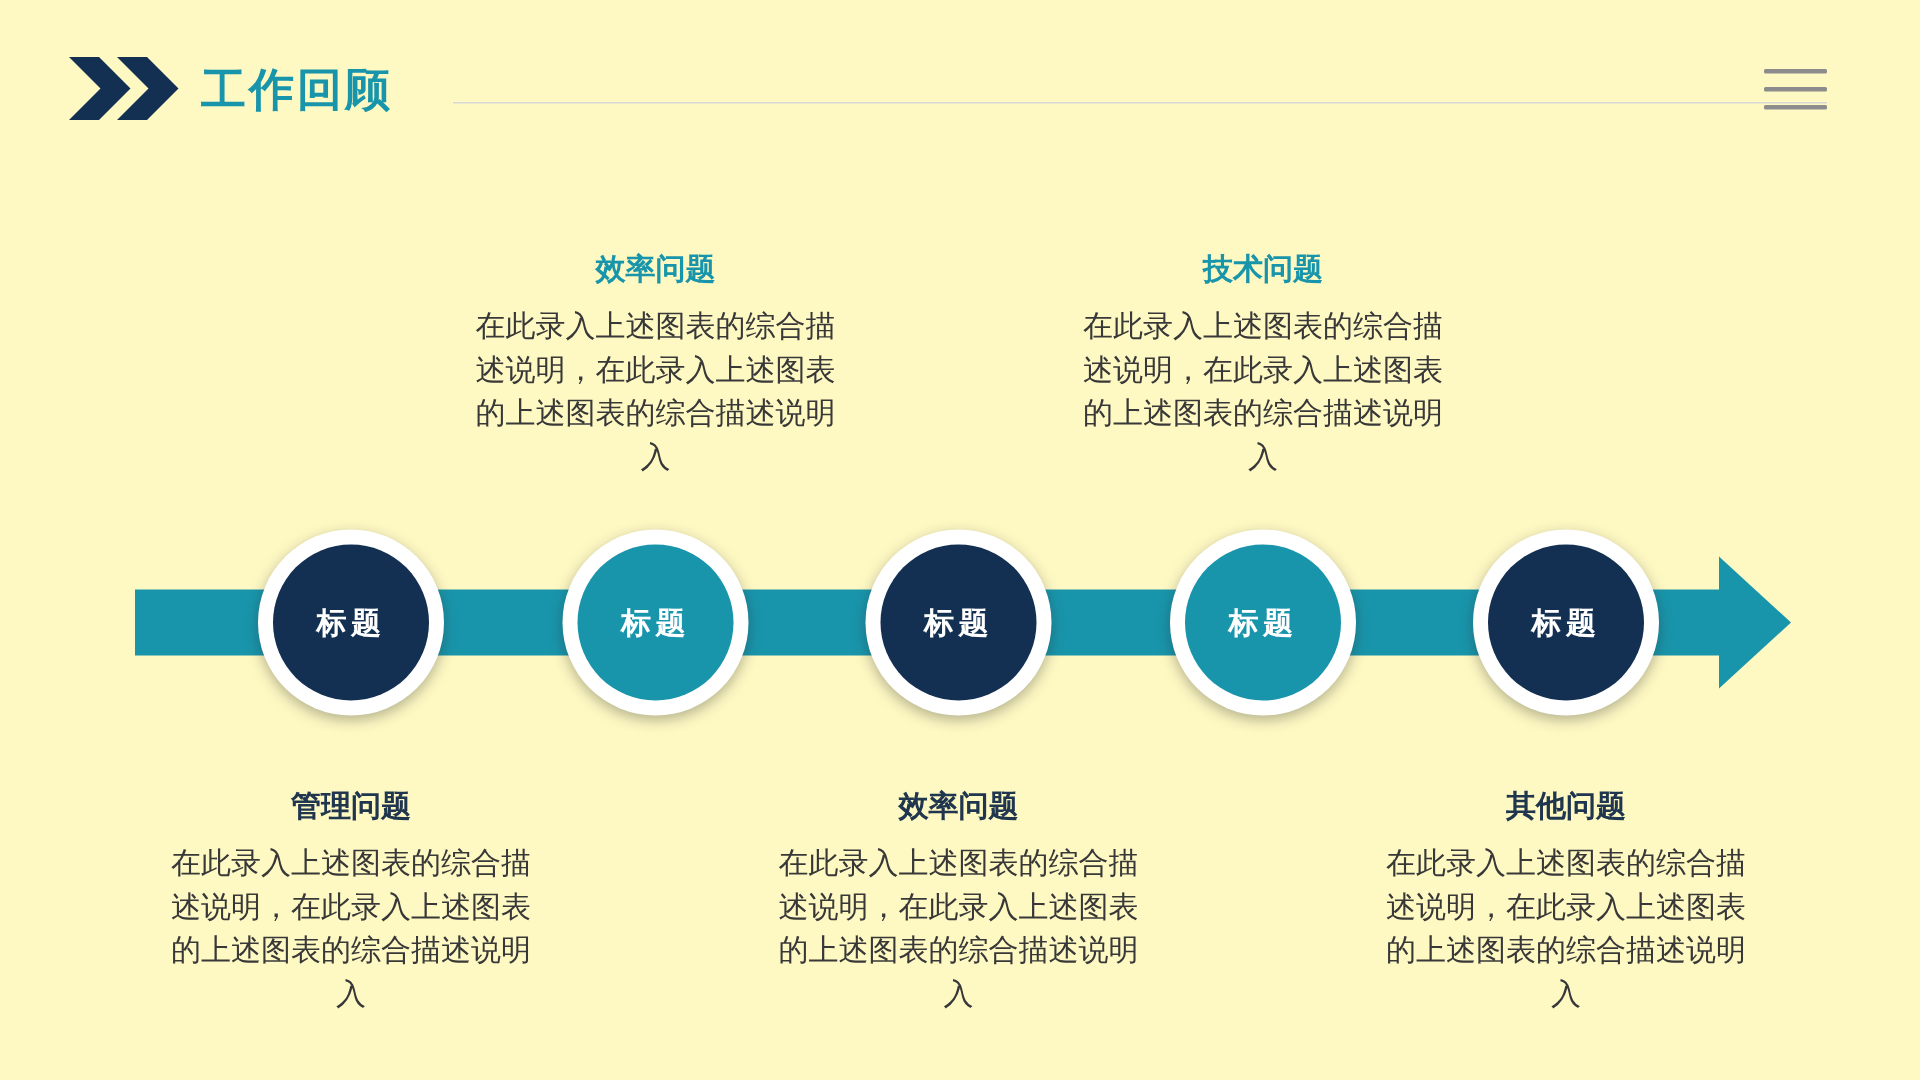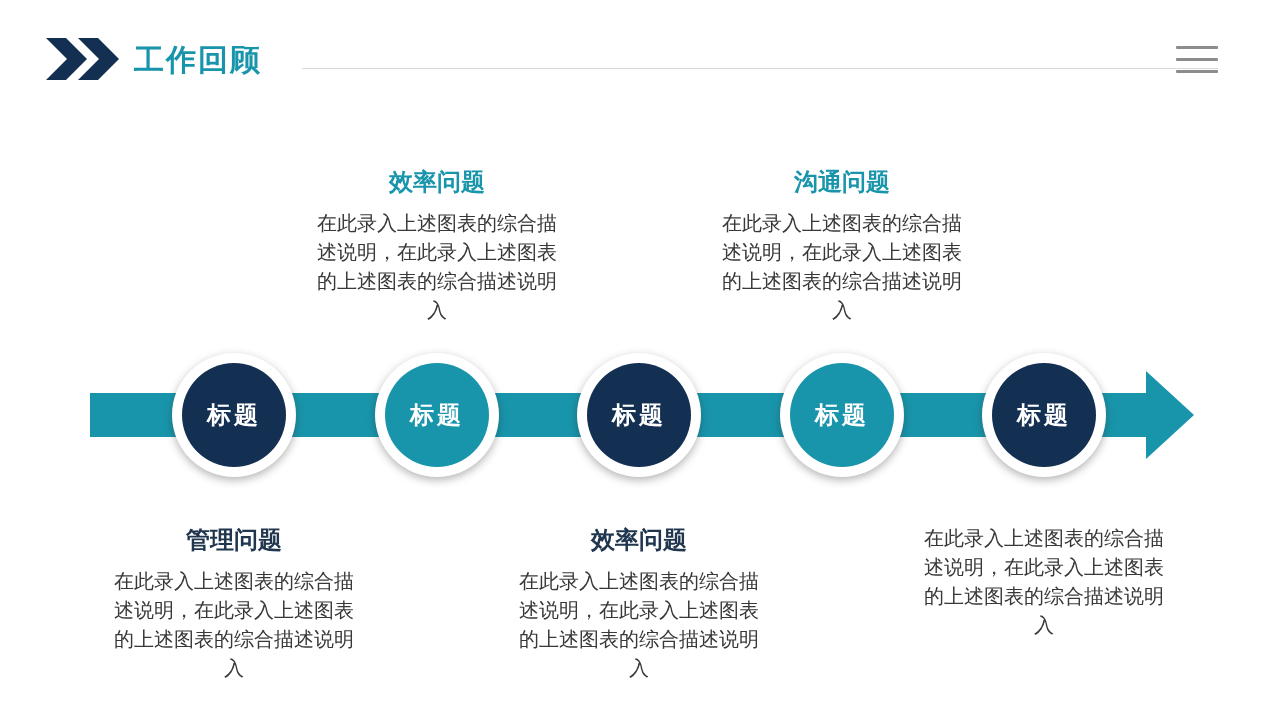--- a/index.html
+++ b/index.html
@@ -1,19 +1,19 @@
 <!DOCTYPE html>
 <html style="--teal: #1995AB; --navy: #132F52; --divider: #D8D8D8; --hamburger: #8C8C8C; --body_text: #383838; --bottom_heading: #20364F;"><head>
 <meta charset="utf-8">
 <style>
   html, body { margin: 0; padding: 0; background: #e9e9e9; }
   .slide {
     position: relative;
     width: 1280px; height: 720px;
-    background: #ffffff;
+    background: #fef9c3;
     overflow: hidden;
     font-family: "Liberation Sans", sans-serif;
     margin: 0 auto;
   }
 
   
   .logo { position: absolute; left: 44px; top: 37px; width: 78px; height: 44px; }
   .page-title {
     position: absolute; left: 134px; top: 40px; margin: 0;
     font-size: 30px; font-weight: 600; letter-spacing: 2px;
@@ -44,28 +44,28 @@
   
   .node {
     position: absolute; top: 353px; width: 124px; height: 124px;
     background: #ffffff; border-radius: 50%;
     box-shadow: 0 3px 9px rgba(40,40,40,0.35);
     display: flex; align-items: center; justify-content: center;
   }
   .node-inner {
     width: 104px; height: 104px; border-radius: 50%;
     display: flex; align-items: center; justify-content: center;
-    color: #ffffff; font-size: 24px; font-weight: bold; letter-spacing: 3px;
+    color: #ffffff; font-size: 20px; font-weight: bold; letter-spacing: 3px;
   }
   .node-inner[data-fill="navy"] { background: var(--navy, #132F52); }
   .node-inner[data-fill="teal"] { background: var(--teal, #1995AB); }
 
   
   .callout { position: absolute; width: 250px; text-align: center; }
-  .callout-heading { font-size: 24px; font-weight: bold; margin-bottom: 11px; }
+  .callout-heading { font-size: 20px; font-weight: bold; margin-bottom: 11px; }
   .callout-heading.teal { color: var(--teal, #1995AB); }
   .callout-heading.dark { color: var(--bottom_heading, #20364F); }
   .callout-body { font-size: 20px; line-height: 29px; color: var(--body_text, #383838); }
 </style>
 </head>
 <body>
 
 <div class="slide">
 
   <span class="logo">
@@ -85,21 +85,21 @@
   <div class="callout" style="left:312px; top:166px;">
     <div class="callout-heading teal">效率问题</div>
     <div class="callout-body">
       <div>在此录入上述图表的综合描</div>
       <div>述说明，在此录入上述图表</div>
       <div>的上述图表的综合描述说明</div>
       <div>入</div>
     </div>
   </div>
   <div class="callout" style="left:717px; top:166px;">
-    <div class="callout-heading teal">沟通问题</div>
+    <div class="callout-heading teal">技术问题</div>
     <div class="callout-body">
       <div>在此录入上述图表的综合描</div>
       <div>述说明，在此录入上述图表</div>
       <div>的上述图表的综合描述说明</div>
       <div>入</div>
     </div>
   </div>
 
   <div class="arrow-band"></div>
   <div class="arrow-head"></div>
@@ -142,20 +142,21 @@
   <div class="callout" style="left:514px; top:524px;">
     <div class="callout-heading dark">效率问题</div>
     <div class="callout-body">
       <div>在此录入上述图表的综合描</div>
       <div>述说明，在此录入上述图表</div>
       <div>的上述图表的综合描述说明</div>
       <div>入</div>
     </div>
   </div>
   <div class="callout" style="left:919px; top:524px;">
+    <div class="callout-heading dark">其他问题</div>
     <div class="callout-body">
       <div>在此录入上述图表的综合描</div>
       <div>述说明，在此录入上述图表</div>
       <div>的上述图表的综合描述说明</div>
       <div>入</div>
     </div>
   </div>
 
 </div>
 

